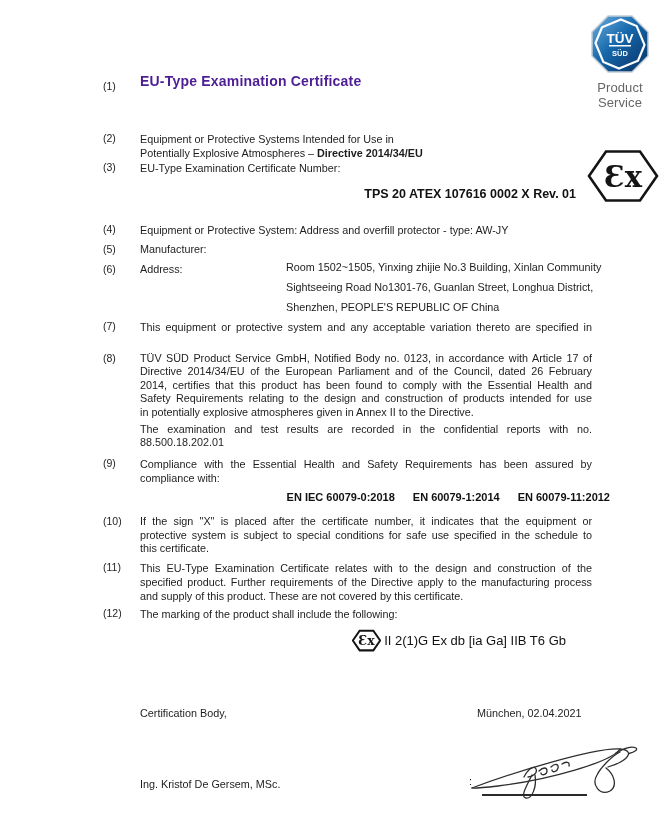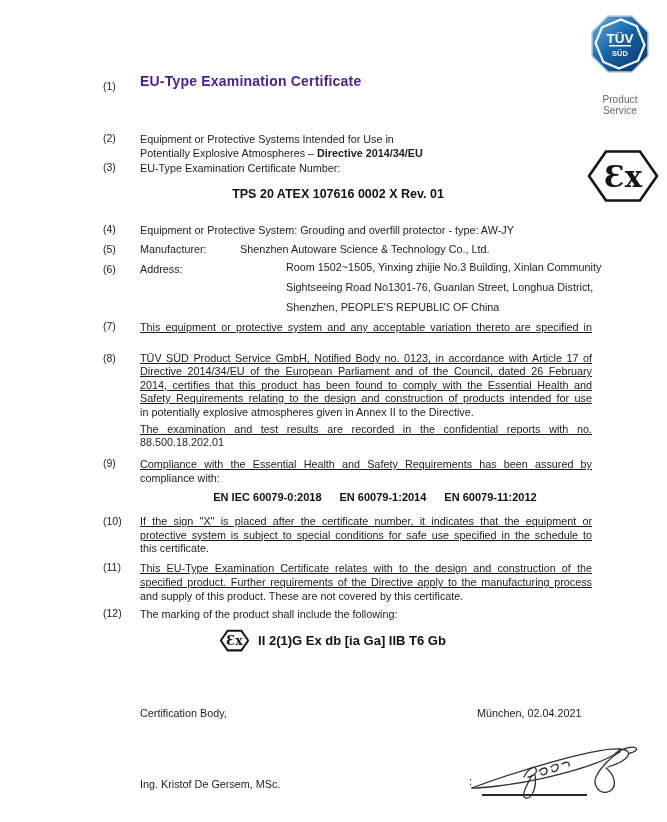--- a/index.html
+++ b/index.html
@@ -3,39 +3,39 @@
 <meta charset="utf-8">
 <style>
   html,body { margin:0; padding:0; background:#ffffff; }
   .page {
     position:relative; width:667px; height:822px; background:#fff;
     font-family:"Liberation Sans", sans-serif; color:#1d1d1d; overflow:hidden;
   }
   .num { position:absolute; left:103px; width:36px; font-size:10.5px; }
   .col { position:absolute; left:140px; width:452px; font-size:10.8px; }
   .ln { white-space:nowrap; }
-  .j  { text-align:justify; text-align-last:justify;text-decoration:underline; }
+  .j  { text-align:justify; text-align-last:justify; }
   .b  { font-weight:bold; }
   .lh14  { line-height:14px; }
   .lh145 { line-height:14.5px; }
   .lh134 { line-height:13.4px; }
   .lh136 { line-height:13.6px; }
   .title {
     position:absolute; left:140px; top:73px; font-size:14px; font-weight:bold;
     letter-spacing:0.2px; color:#4c1d95;
   }
-  .band { position:absolute; text-align:center; }
+  .band { position:absolute; text-align:right; }
   .cert-number { left:100px; top:187px; width:476px; font-size:12.5px; font-weight:bold; color:#111; }
   .standards   { left:140px; top:491px; width:470px; font-size:11px; font-weight:bold; color:#111; }
   .standards span + span { margin-left:18px; }
   .marking-band { left:100px; top:629px; width:466px; }
   .marking-inner { display:inline-flex; align-items:center; }
-  .marking-text { font-size:13px; font-weight:bold; color:#111; margin-left:9px; }
+  .marking-text { font-size:13px; font-weight:normal; color:#111; margin-left:3px; }
   .tuv-wrap { position:absolute; left:584px; top:15px; width:72px; text-align:center; }
-  .tuv-caption { margin-top:17px; font-size:10px; color:#666; letter-spacing:0.1px; }
+  .tuv-caption { margin-top:3px; font-size:13px; color:#666; letter-spacing:0.1px; }
   .ex-logo { position:absolute; left:587px; top:149px; }
   .label-col { position:absolute; left:140px; font-size:10.8px; }
   .value-col { position:absolute; left:240px; width:352px; font-size:10.8px; }
   .addr-lines div { line-height:19.8px;padding-left:46px; }
   .footer-text { position:absolute; font-size:10.8px; }
   .sig-underline { position:absolute; left:482px; top:794px; width:105px; height:1.8px; background:#2a2a2a; }
   .sig-svg { position:absolute; left:466px; top:740px; }
   svg text { font-family:"Liberation Sans", sans-serif; }
   .ex-glyph { font-family:"DejaVu Serif", serif; font-weight:bold; }
 </style>
@@ -78,26 +78,25 @@
 
   <div class="num" style="top:161px;">(3)</div>
   <div class="col lh14" style="top:161px;">
     <div class="ln">EU-Type Examination Certificate Number:</div>
   </div>
 
   <div class="band cert-number">TPS 20 ATEX 107616 0002 X Rev. 01</div>
 
   <div class="num" style="top:223px;">(4)</div>
   <div class="col lh14" style="top:223px;">
-    <div class="ln">Equipment or Protective System: Grouding and overfill  protector - type: AW-JY</div>
+    <div class="ln">Equipment or Protective System: Address and overfill  protector - type: AW-JY</div>
   </div>
 
   <div class="num" style="top:243px;">(5)</div>
   <div class="label-col" style="top:243px;">Manufacturer:</div>
-  <div class="value-col ln" style="top:243px;">Shenzhen Autoware Science &amp; Technology Co., Ltd.</div>
 
   <div class="num" style="top:263px;">(6)</div>
   <div class="label-col" style="top:263px;">Address:</div>
   <div class="value-col addr-lines" style="top:258px;">
     <div class="ln">Room 1502~1505, Yinxing zhijie No.3 Building, Xinlan Community</div>
     <div class="ln">Sightseeing Road No1301-76, Guanlan Street, Longhua District,</div>
     <div class="ln">Shenzhen, PEOPLE'S REPUBLIC OF China</div>
   </div>
 
   <div class="num" style="top:320px;">(7)</div>

